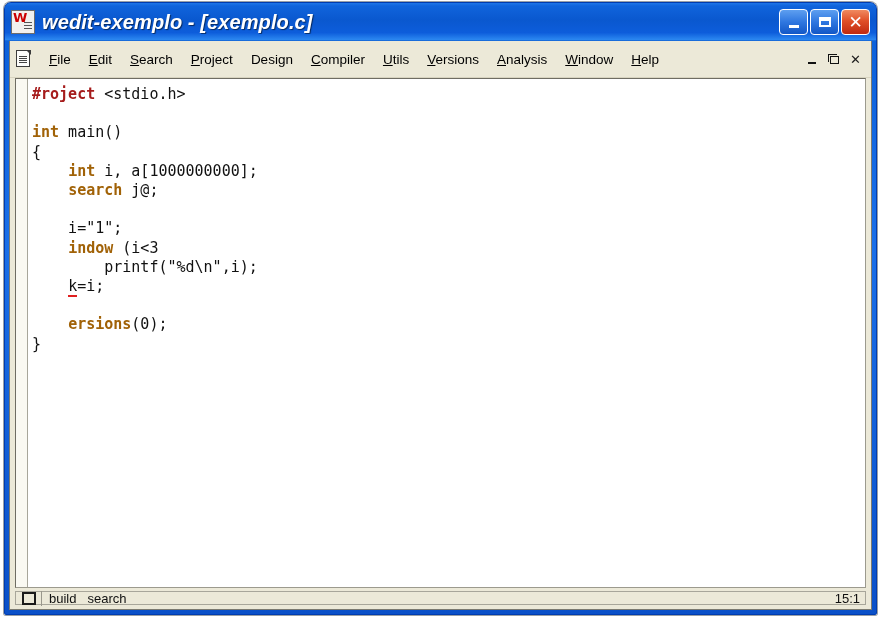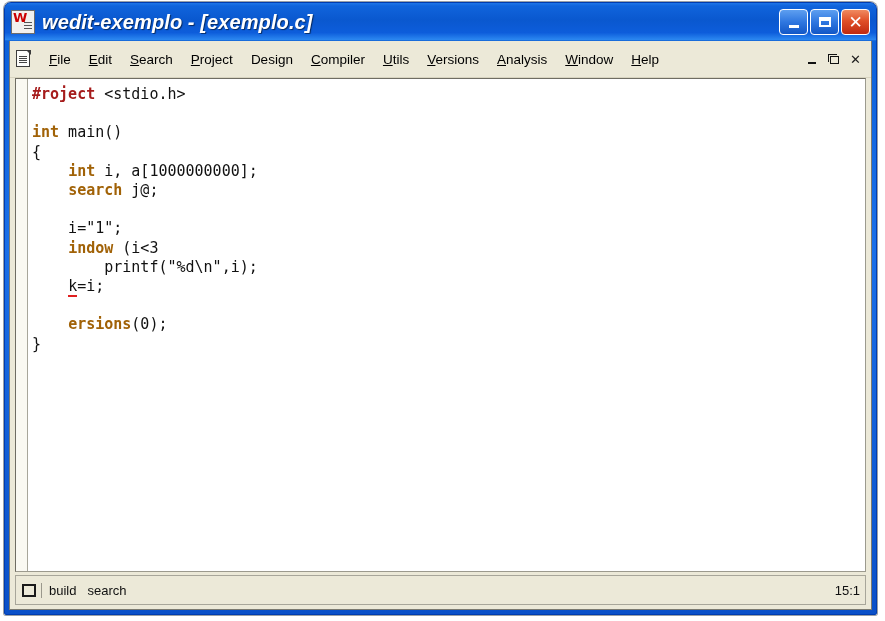--- a/index.html
+++ b/index.html
@@ -268,21 +268,21 @@
     white-space: pre;
     letter-spacing: 0px;
   }
   .kw   { color: #a16207; font-weight: bold; }
   .pp   { color: #a61c1c; font-weight: bold; }
   .err  { border-bottom: 2px solid #e02020; }
 
   
   #status-bar {
     flex: 0 0 auto;
-    height: 30px;
+    height: 14px;
     margin: 3px 5px 4px 5px;
     background: #ece9d8;
     border: 1px solid #a8a69a;
     box-sizing: border-box;
     display: flex;
     align-items: center;
     padding: 0 4px 0 4px;
     font-size: 13px;
     color: #101010;
   }

